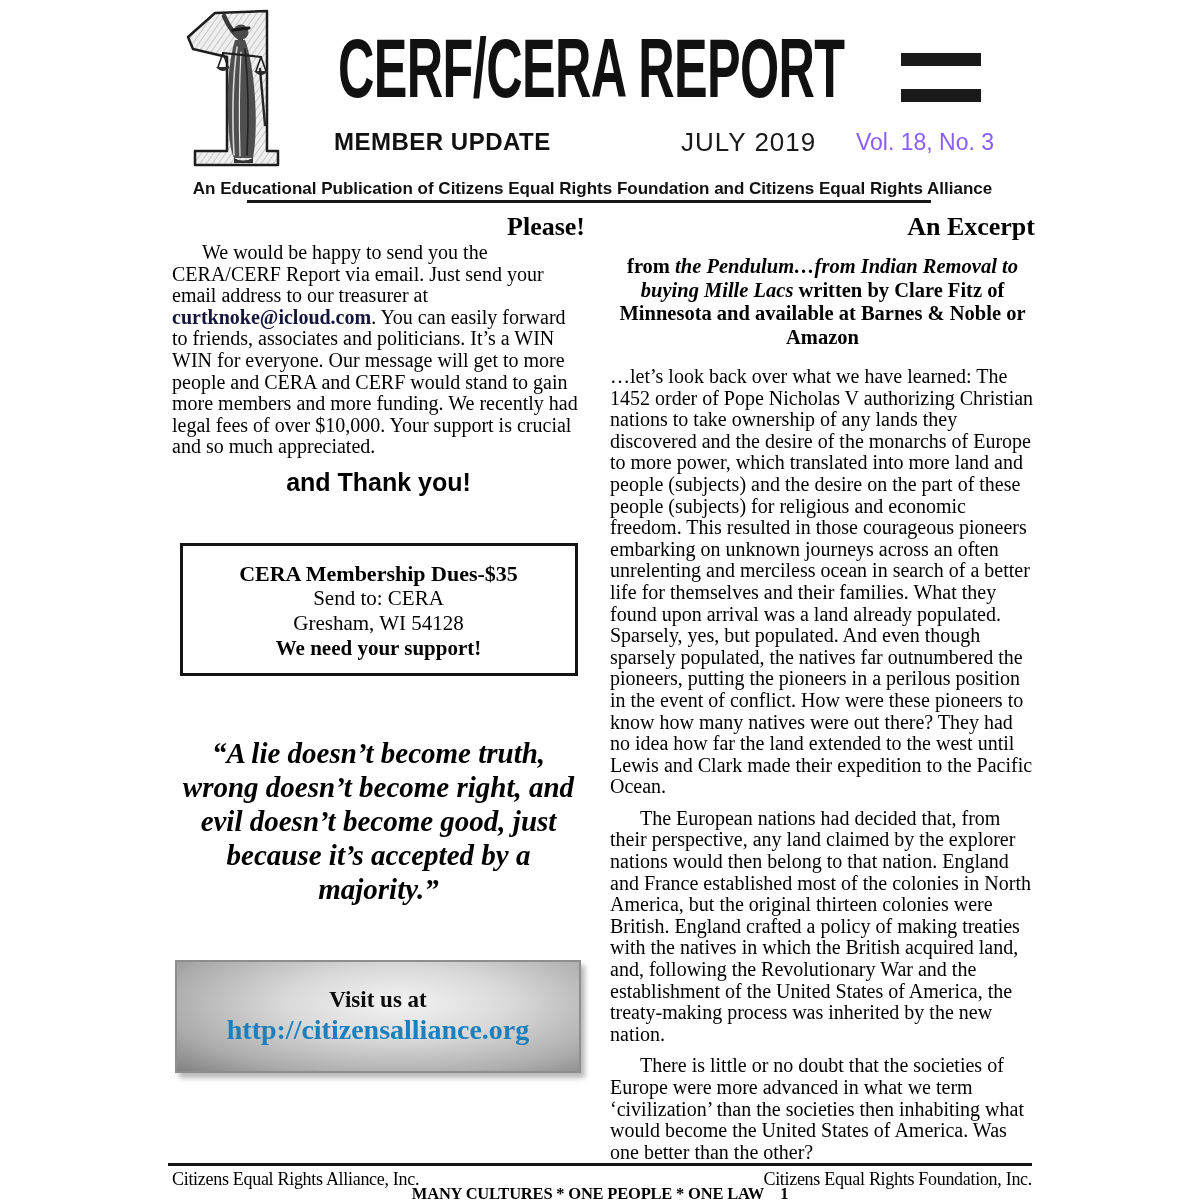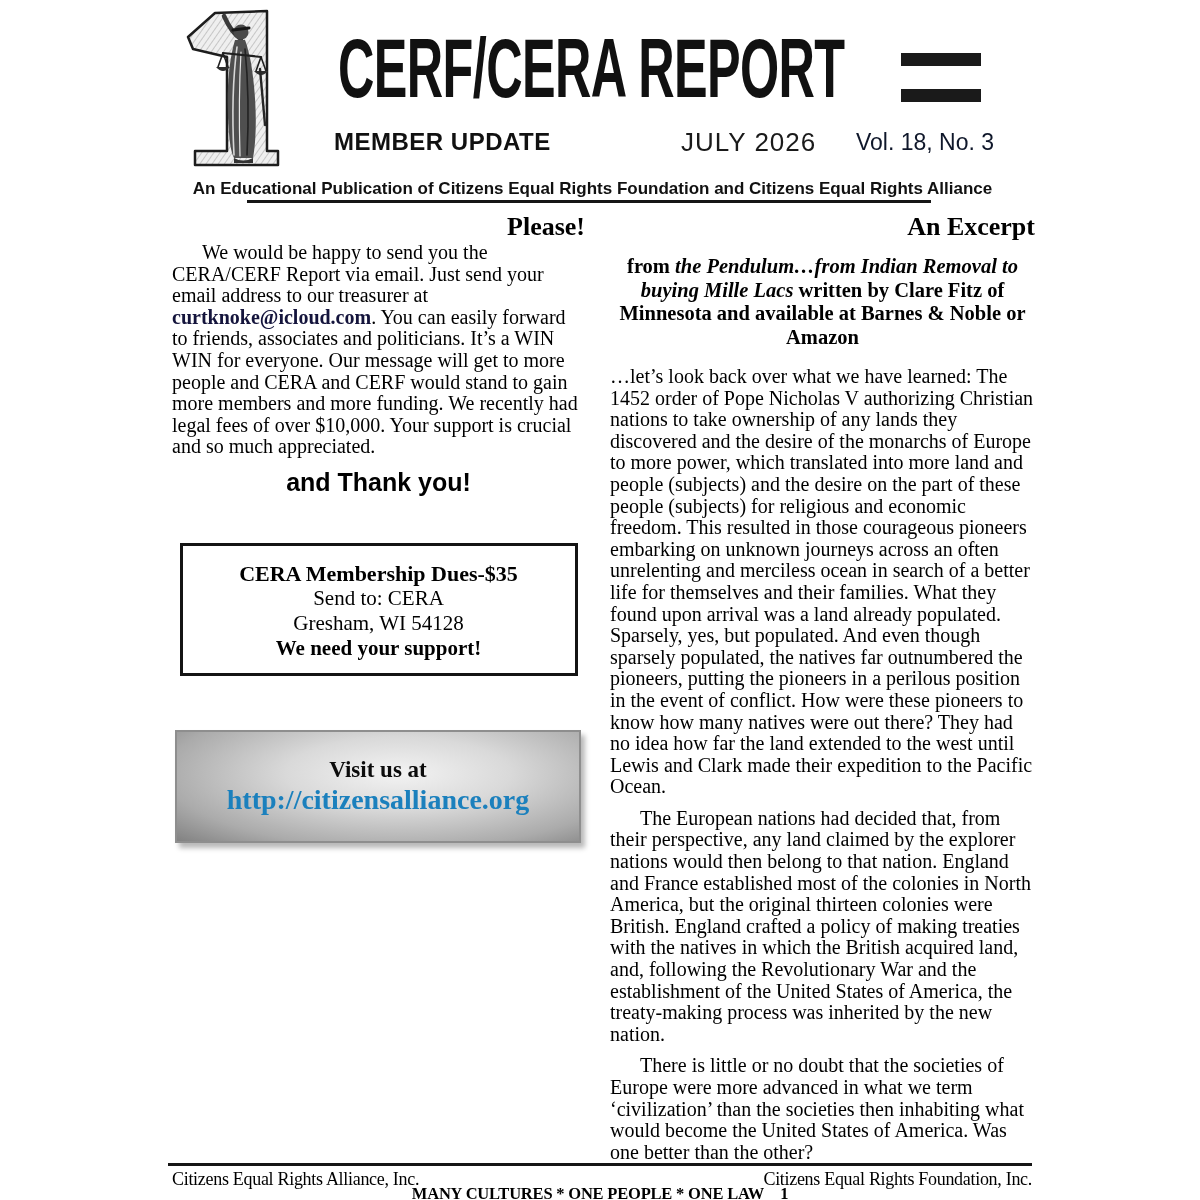--- a/index.html
+++ b/index.html
@@ -17,21 +17,21 @@
     transform:scaleX(0.60);transform-origin:left top;color:#111;
   }
   .equals-icon{left:901px;top:53px;width:80px;height:49px;}
   .equals-icon .bar{position:absolute;left:0;width:80px;height:13px;background:#1a1a1a;}
   .equals-icon .bar.b2{top:36px;}
   .kicker{left:334px;top:128px;font-family:"Liberation Sans",sans-serif;font-weight:bold;
     font-size:24px;letter-spacing:.5px;color:#111;}
   .issue-date{left:681px;top:127px;font-family:"Liberation Sans",sans-serif;
     font-size:26px;letter-spacing:1px;color:#1a1a1a;}
   .volume{left:856px;top:129px;font-family:"Liberation Sans",sans-serif;
-    font-size:23px;color:#0f172a;}
+    font-size:23px;color:#8b5cf6;}
   .tagline{left:170px;top:179px;width:845px;text-align:center;
     font-family:"Liberation Sans",sans-serif;font-weight:bold;font-size:17px;color:#111;}
   .header-rule{left:247px;top:200px;width:684px;height:3px;background:#161616;}
 
   
   .col{top:212px;}
   .col-left{left:172px;width:413px;}
   .col-right{left:610px;width:425px;}
   .col h2{margin:0;text-align:right;font-size:26px;font-weight:bold;}
   p.body{font-size:20px;line-height:21.6px;margin:0 0 10px 0;text-align:left;}
@@ -111,39 +111,40 @@
 </div>
 
 <div class="abs masthead-title">CERF/CERA REPORT</div>
 
 <div class="abs equals-icon">
   <div class="bar b1"></div>
   <div class="bar b2"></div>
 </div>
 
 <div class="abs kicker">MEMBER UPDATE</div>
-<div class="abs issue-date">JULY 2026</div>
+<div class="abs issue-date">JULY 2019</div>
 <div class="abs volume">Vol. 18, No. 3</div>
 <div class="abs tagline">An Educational Publication of Citizens Equal Rights Foundation and Citizens Equal Rights Alliance</div>
 <div class="abs header-rule"></div>
 
 <div class="abs col col-left">
   <h2>Please!</h2>
 
   <p class="body indent left-para"><span>We would be happy to send you the CERA/CERF Report via email.  Just send your email address to our treasurer at </span><span class="email">curtknoke@icloud.com</span><span>.  You can easily forward to friends, associates and politicians.  It’s a WIN WIN for everyone.  Our message will get to more people and CERA and CERF would stand to gain more members and more funding.  We recently had legal fees of over $10,000.  Your support is crucial and so much appreciated.</span></p>
 
   <div class="thanks">and Thank you!</div>
 
   <div class="dues-box">
     <div class="b dues-title">CERA Membership Dues-$35</div>
     <div>Send to: CERA</div>
     <div>Gresham, WI 54128</div>
     <div class="b">We need your support!</div>
   </div>
 
+  <div class="quote">“A lie doesn’t become truth, wrong doesn’t become right, and evil doesn’t become good, just because it’s accepted by a majority.”</div>
 
   <div class="visit-box">
     <div class="visit-label">Visit us at</div>
     <a class="visit-url" href="#">http://citizensalliance.org</a>
   </div>
 </div>
 
 <div class="abs col col-right">
   <h2>An Excerpt</h2>
 

